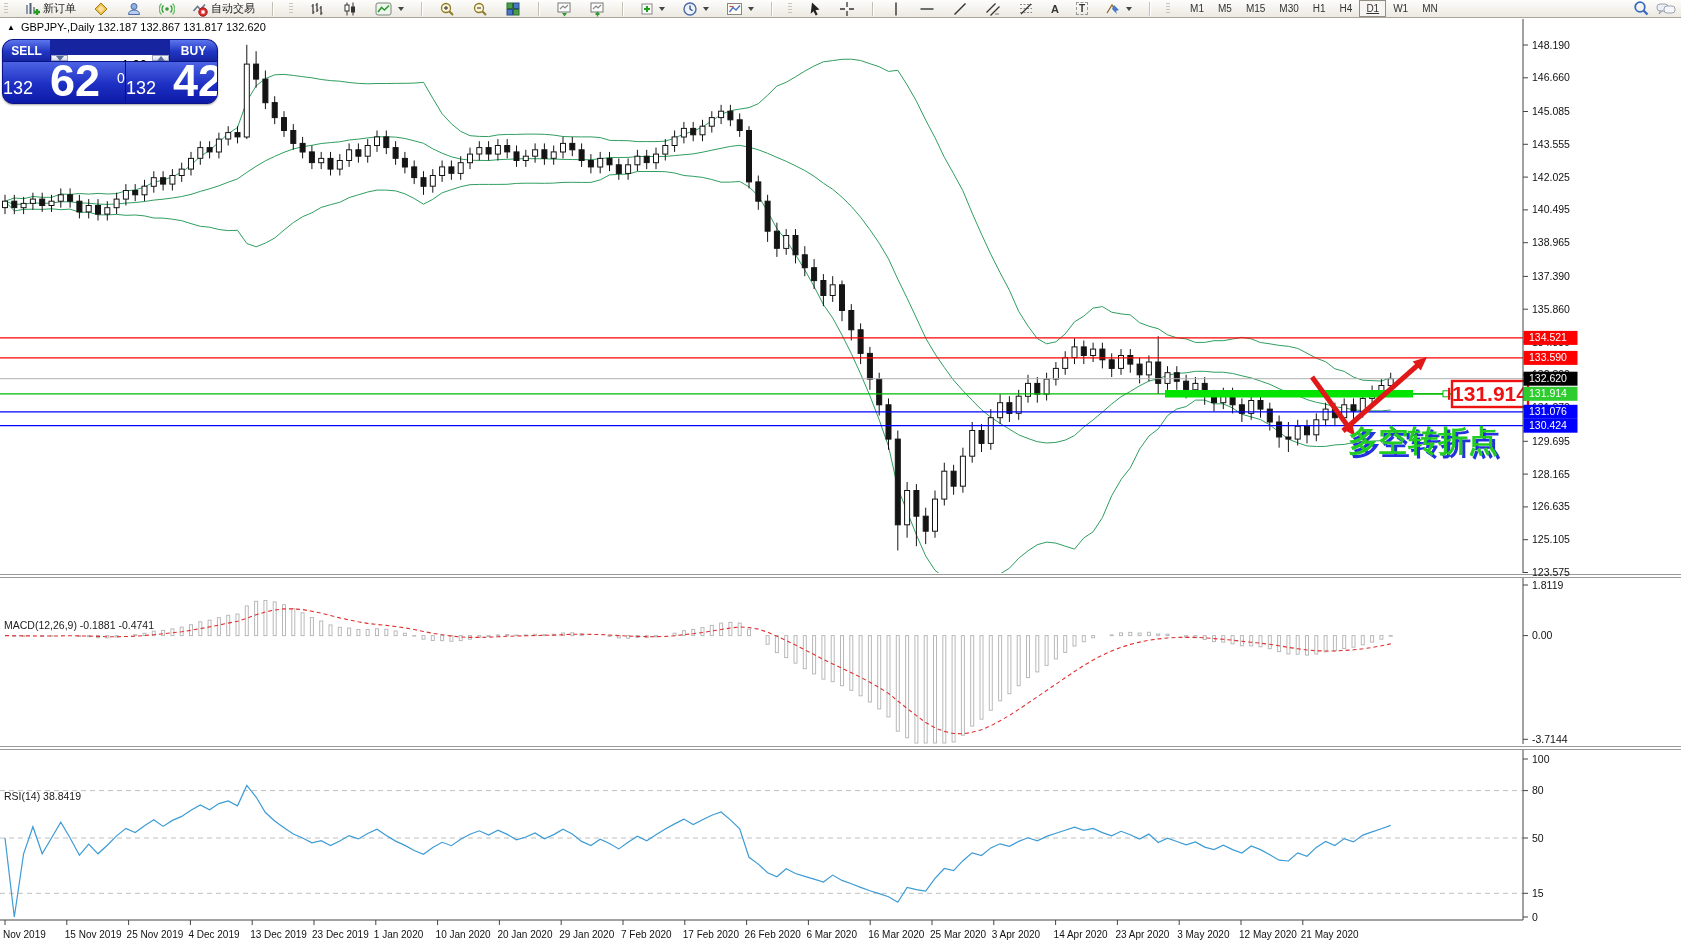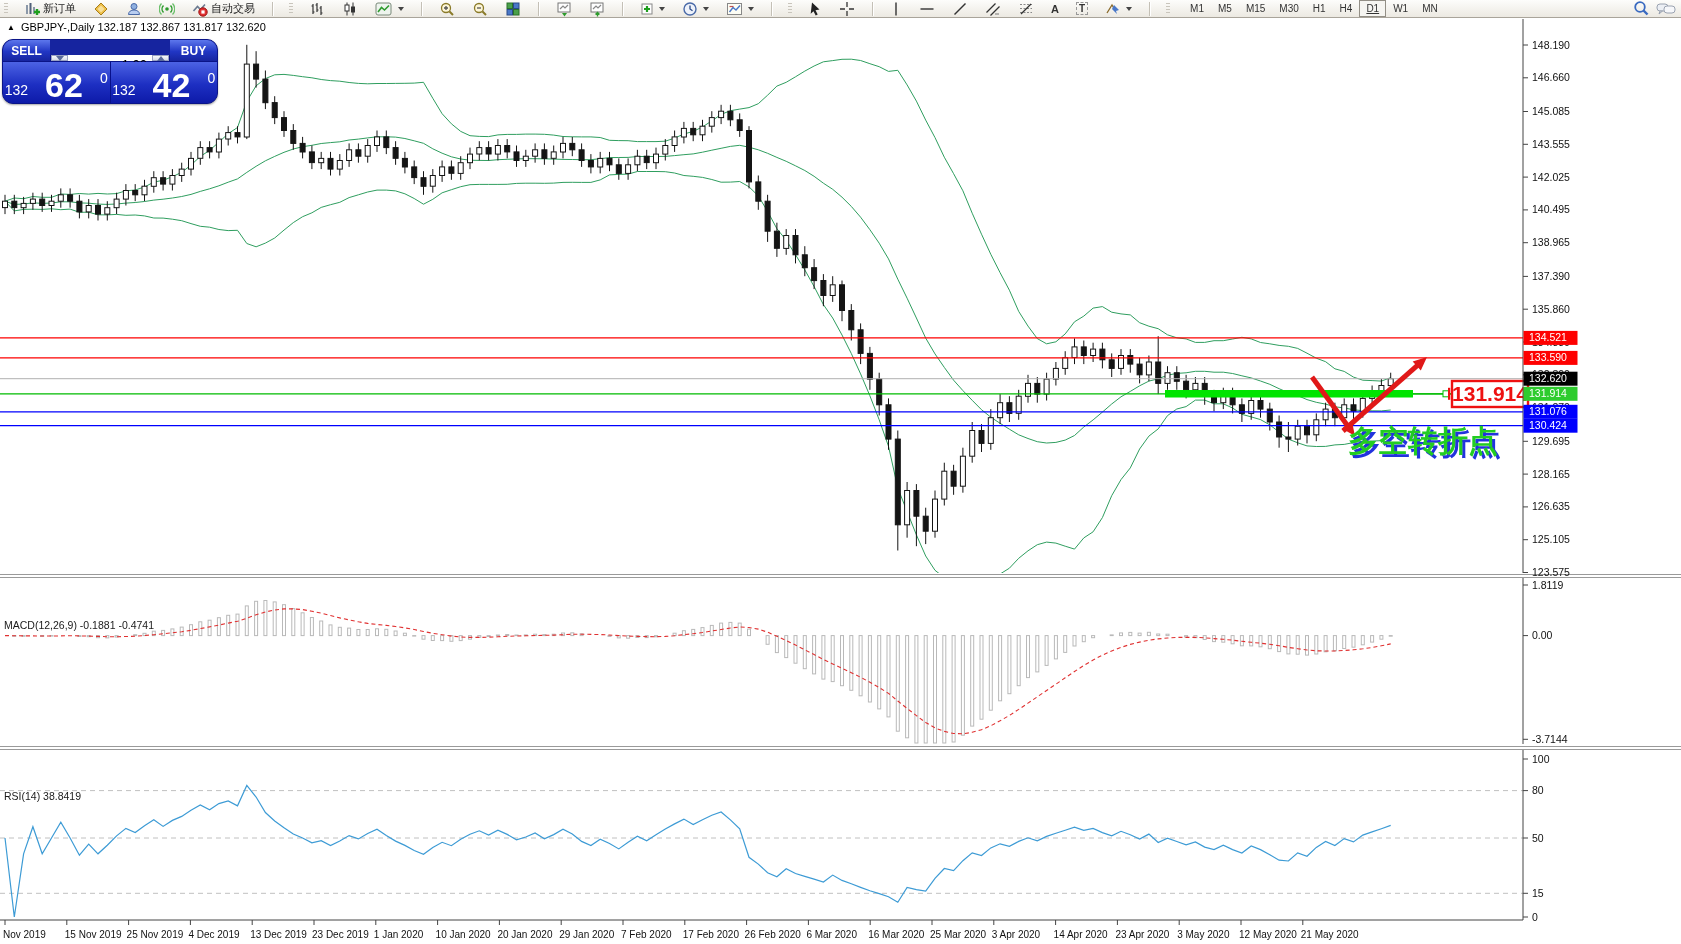--- a/index.html
+++ b/index.html
@@ -38,22 +38,22 @@
   .tp-vol{flex:1;display:flex;background:#fff;border-left:1px solid #0a1488;border-right:1px solid #0a1488;margin-top:15px;}
   .tp-step{width:17px;border:1px solid #9aa2c0;background:linear-gradient(#f6f8fc,#d9dde9);
     display:flex;align-items:center;justify-content:center;padding:0;}
   .tri-down{width:0;height:0;border-left:4px solid transparent;border-right:4px solid transparent;border-top:5px solid #5a6a9a;}
   .tri-up{width:0;height:0;border-left:4px solid transparent;border-right:4px solid transparent;border-bottom:5px solid #5a6a9a;}
   .tp-volval{flex:1;text-align:right;padding-right:5px;font:13px "Liberation Sans",sans-serif;line-height:20px;color:#000;}
   .tp-row2{display:flex;height:41px;border-top:1px solid #0a1488;}
   .tp-price{flex:1;background:linear-gradient(#4c63e4,#1d2fc2 55%,#0d1aa8);color:#fff;
     display:flex;align-items:flex-end;justify-content:center;padding-bottom:2px;}
   .tp-price-sell{border-right:1px solid #08108a;}
-  .tp-small{font-size:14px;line-height:1;margin-bottom:4px;}
-  .tp-big{font-size:34px;font-weight:bold;line-height:.88;margin:0 17px;}
+  .tp-small{font-size:18px;line-height:1;margin-bottom:4px;}
+  .tp-big{font-size:45px;font-weight:bold;line-height:.88;margin:0 17px;}
   .tp-sup{font-size:14px;line-height:1;margin-bottom:16px;}
   #chart-svg{position:absolute;top:0;left:0;z-index:1;}
 </style>
 </head>
 <body>
 
 <div class="toolbar">
   <div class="tb-handle"></div>
 
   <button class="tb-btn">

